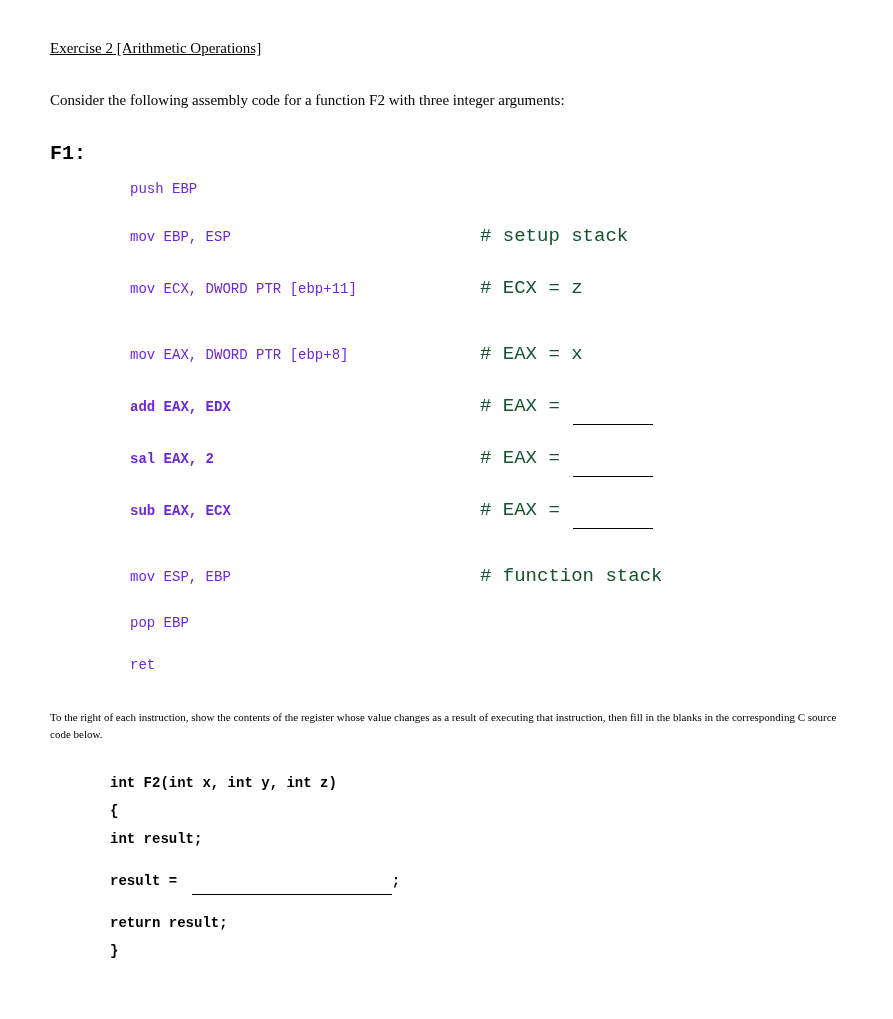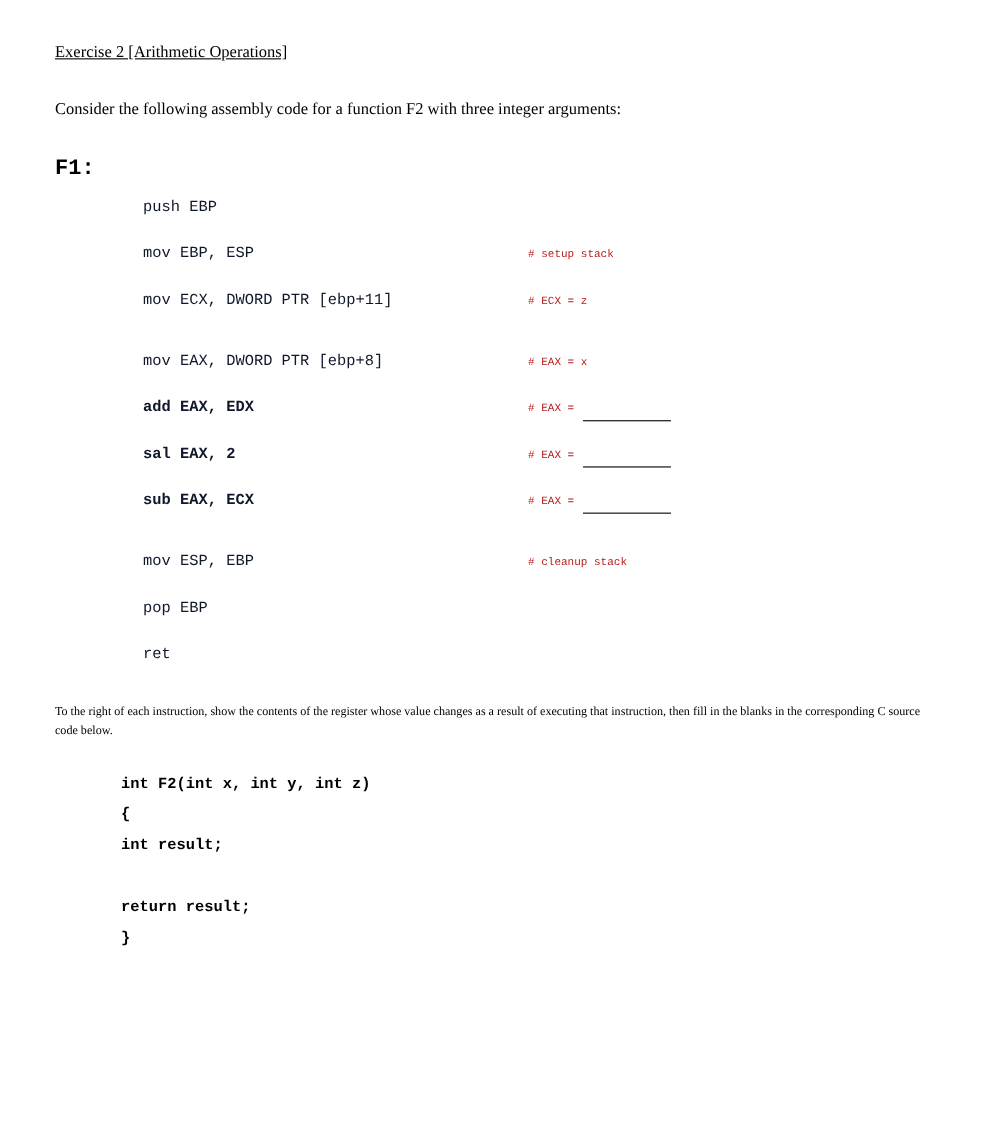--- a/index.html
+++ b/index.html
@@ -39,26 +39,26 @@
       line-height: 2.0;
       margin-left: 80px;
       margin-bottom: 5px;
     }
     .code-row {
       display: flex;
       align-items: baseline;
     }
     .code-instruction {
       min-width: 350px;
-      color: #0f172a;
+      color: #6d28d9;
     }
     .code-comment {
-      color: #b91c1c;
+      color: #14532d;
       font-family: 'Courier New', Courier, monospace;
-      font-size: 10px;
+      font-size: 19px;
     }
     .blank-line {
       height: 14px;
     }
     .description-text {
       font-size: 11px;
       line-height: 1.6;
       margin-top: 30px;
       margin-bottom: 25px;
     }
@@ -151,21 +151,21 @@
     <span class="code-comment"># EAX = <span class="underline-blank"></span></span>
   </div>
 
   <div class="blank-line"></div>
 
 
   <div class="blank-line"></div>
 
   <div class="code-row">
     <span class="code-instruction">mov  ESP, EBP</span>
-    <span class="code-comment"># cleanup stack</span>
+    <span class="code-comment"># function stack</span>
   </div>
 
   <div class="blank-line"></div>
 
   <div class="code-row">
     <span class="code-instruction">pop  EBP</span>
     <span class="code-comment"></span>
   </div>
 
   <div class="blank-line"></div>
@@ -177,16 +177,19 @@
 
 </div>
 
 <div class="description-text">To the right of each instruction, show the contents of the register whose value changes as a result of executing that instruction, then fill in the blanks in the corresponding C source code below.</div>
 
 <div class="c-code-block">
   <span class="c-code-line bold-mono">int F2(int x, int y, int z)</span>
   <span class="c-code-line bold-mono">{</span>
   <span class="c-code-line bold-mono">  int result;</span>
   <div class="blank-line"></div>
+  <span class="c-code-line">
+    <span class="bold-mono">  result = </span><span class="result-blank"></span><span class="bold-mono">;</span>
+  </span>
   <div class="blank-line"></div>
   <span class="c-code-line bold-mono">  return result;</span>
   <span class="c-code-line bold-mono">}</span>
 </div>
 
 </body></html>

